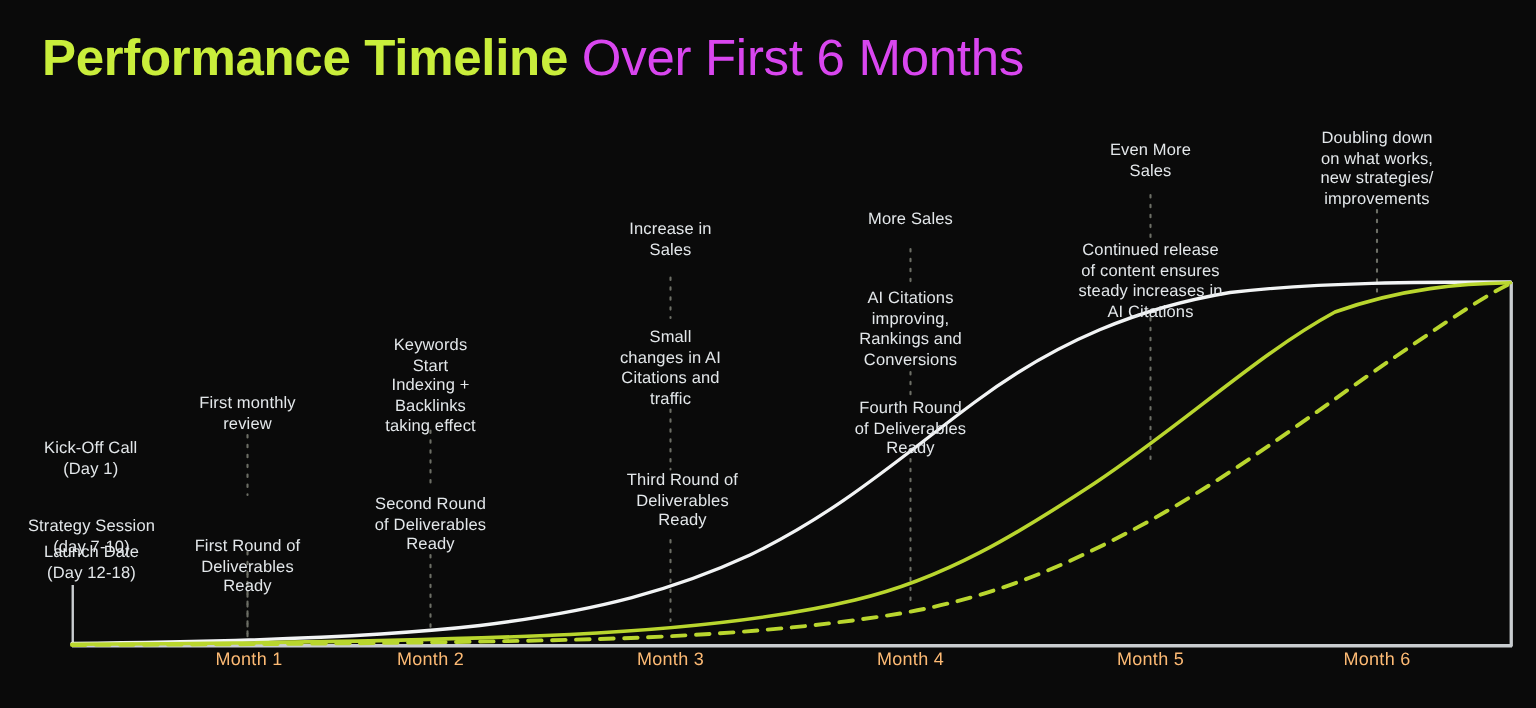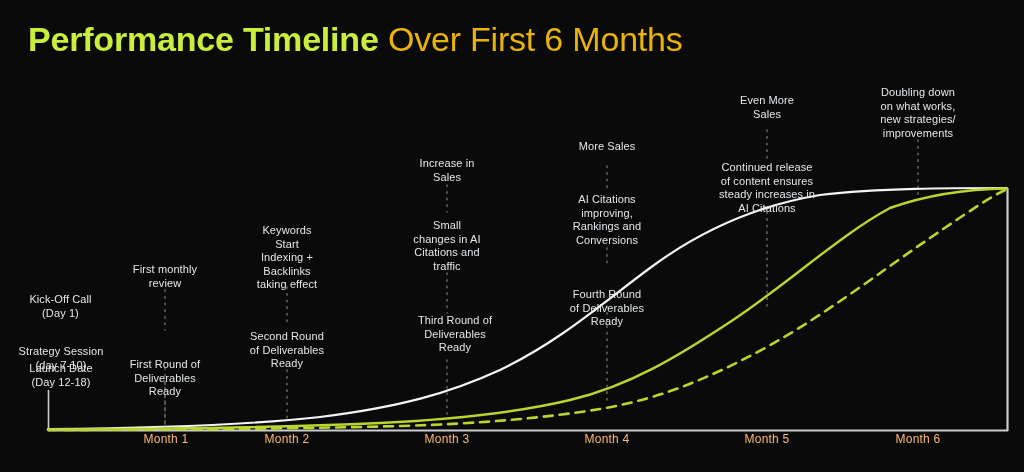--- a/index.html
+++ b/index.html
@@ -16,21 +16,21 @@
   #title{
     position:absolute;left:28px;top:19px;
     font-size:34px;line-height:40px;
     white-space:nowrap;
     letter-spacing:-0.2px;
   }
   #title .accent{
     color:#c9ee3b;font-weight:700;
   }
   #title .plain{
-    color:#eab308;font-weight:400;
+    color:#d946ef;font-weight:400;
   }
 
   
   #chart-svg{position:absolute;left:0;top:0;width:1024px;height:472px;}
 
   
   .anno{
     position:absolute;
     color:#e3e7ea;
     font-size:11px;
@@ -124,36 +124,36 @@
 
   <div class="anno" style="left:240px;top:224px;width:94px;">Keywords
 Start
 Indexing +
 Backlinks
 taking effect</div>
   <div class="anno" style="left:231px;top:330px;width:112px;">Second Round
 of Deliverables
 Ready</div>
 
-  <div class="anno" style="left:399px;top:157px;width:96px;">Increase in
+  <div class="anno" style="left:399px;top:147px;width:96px;">Increase in
 Sales</div>
   <div class="anno" style="left:392px;top:219px;width:110px;">Small
 changes in AI
 Citations and
 traffic</div>
   <div class="anno" style="left:400px;top:314px;width:110px;">Third Round of
 Deliverables
 Ready</div>
 
   <div class="anno" style="left:557px;top:140px;width:100px;">More Sales</div>
   <div class="anno" style="left:552px;top:193px;width:110px;">AI Citations
 improving,
 Rankings and
 Conversions</div>
-  <div class="anno" style="left:550px;top:266px;width:114px;margin-top:22px;">Fourth Round
+  <div class="anno" style="left:550px;top:266px;width:114px;">Fourth Round
 of Deliverables
 Ready</div>
 
   <div class="anno" style="left:719px;top:94px;width:96px;">Even More
 Sales</div>
   <div class="anno" style="left:705px;top:161px;width:124px;">Continued release
 of content ensures
 steady increases in
 AI  Citations</div>
 

